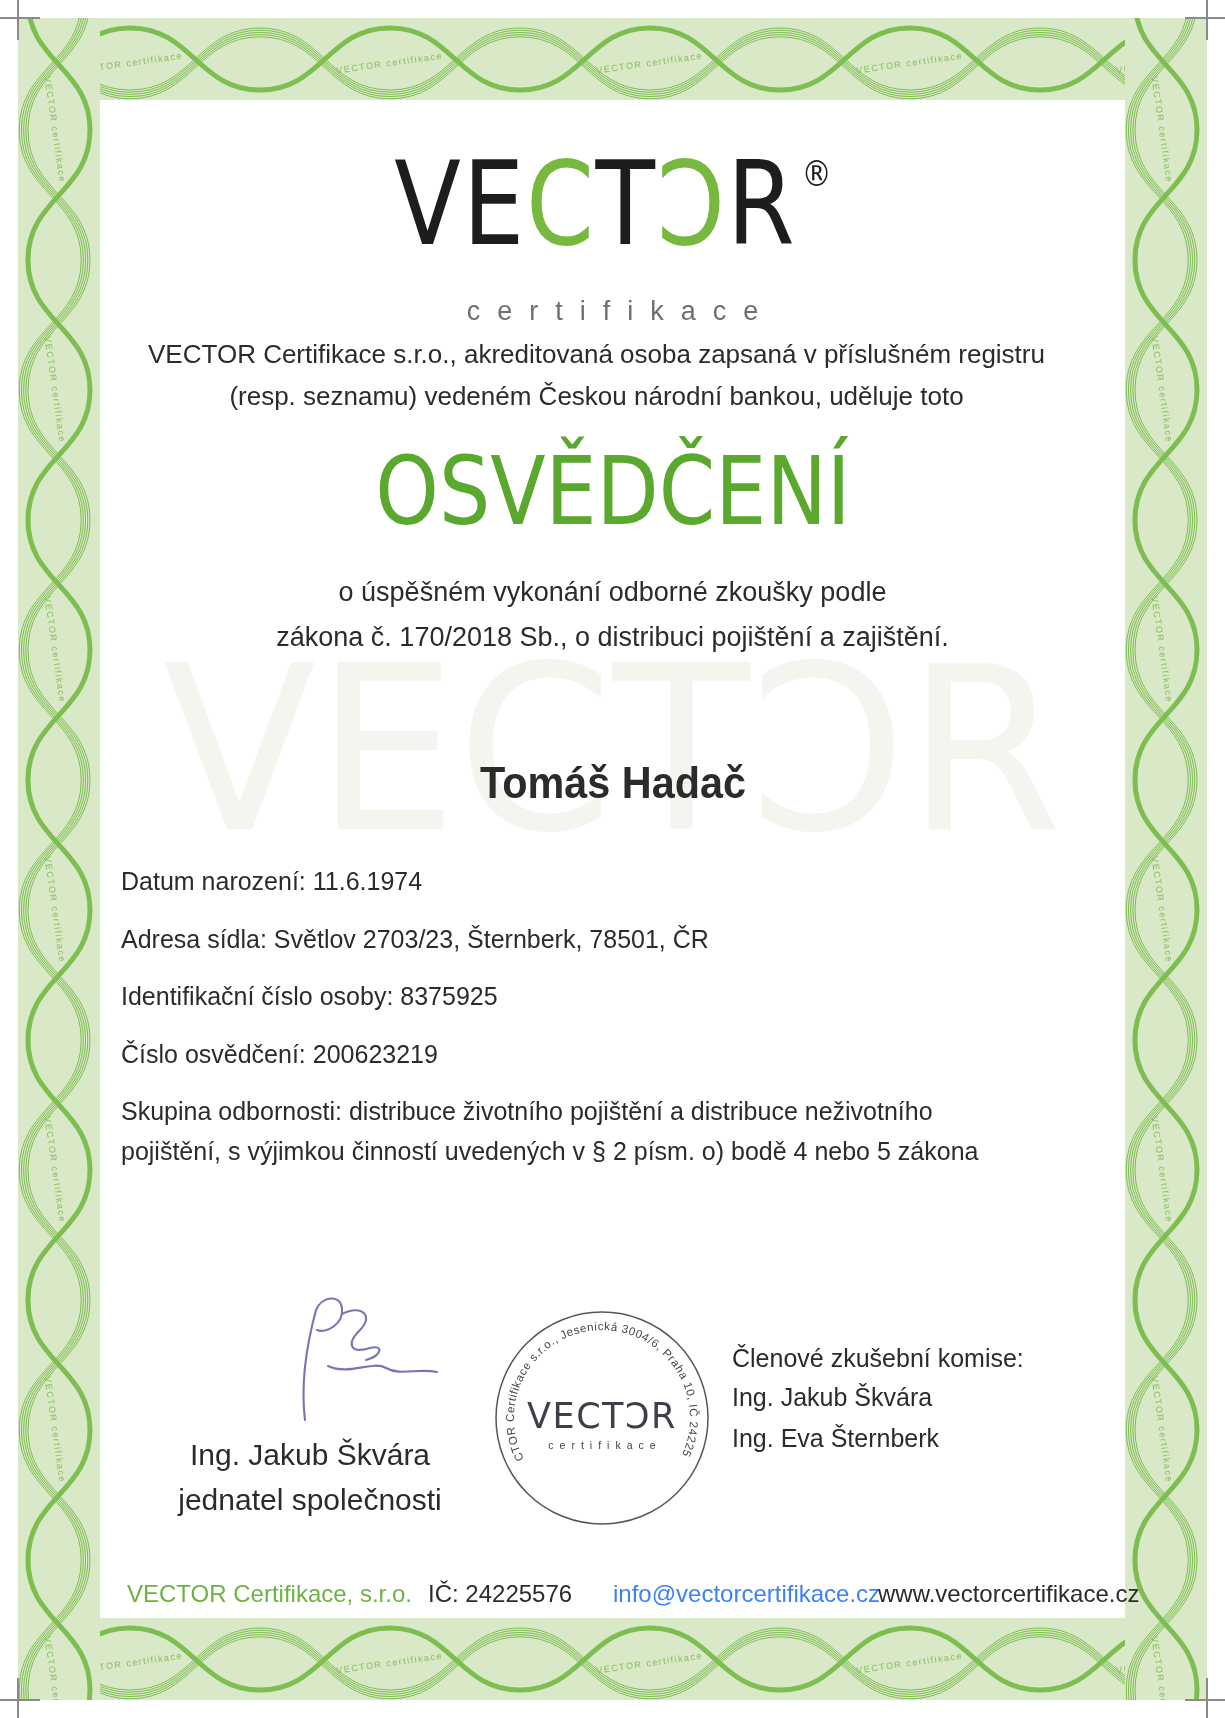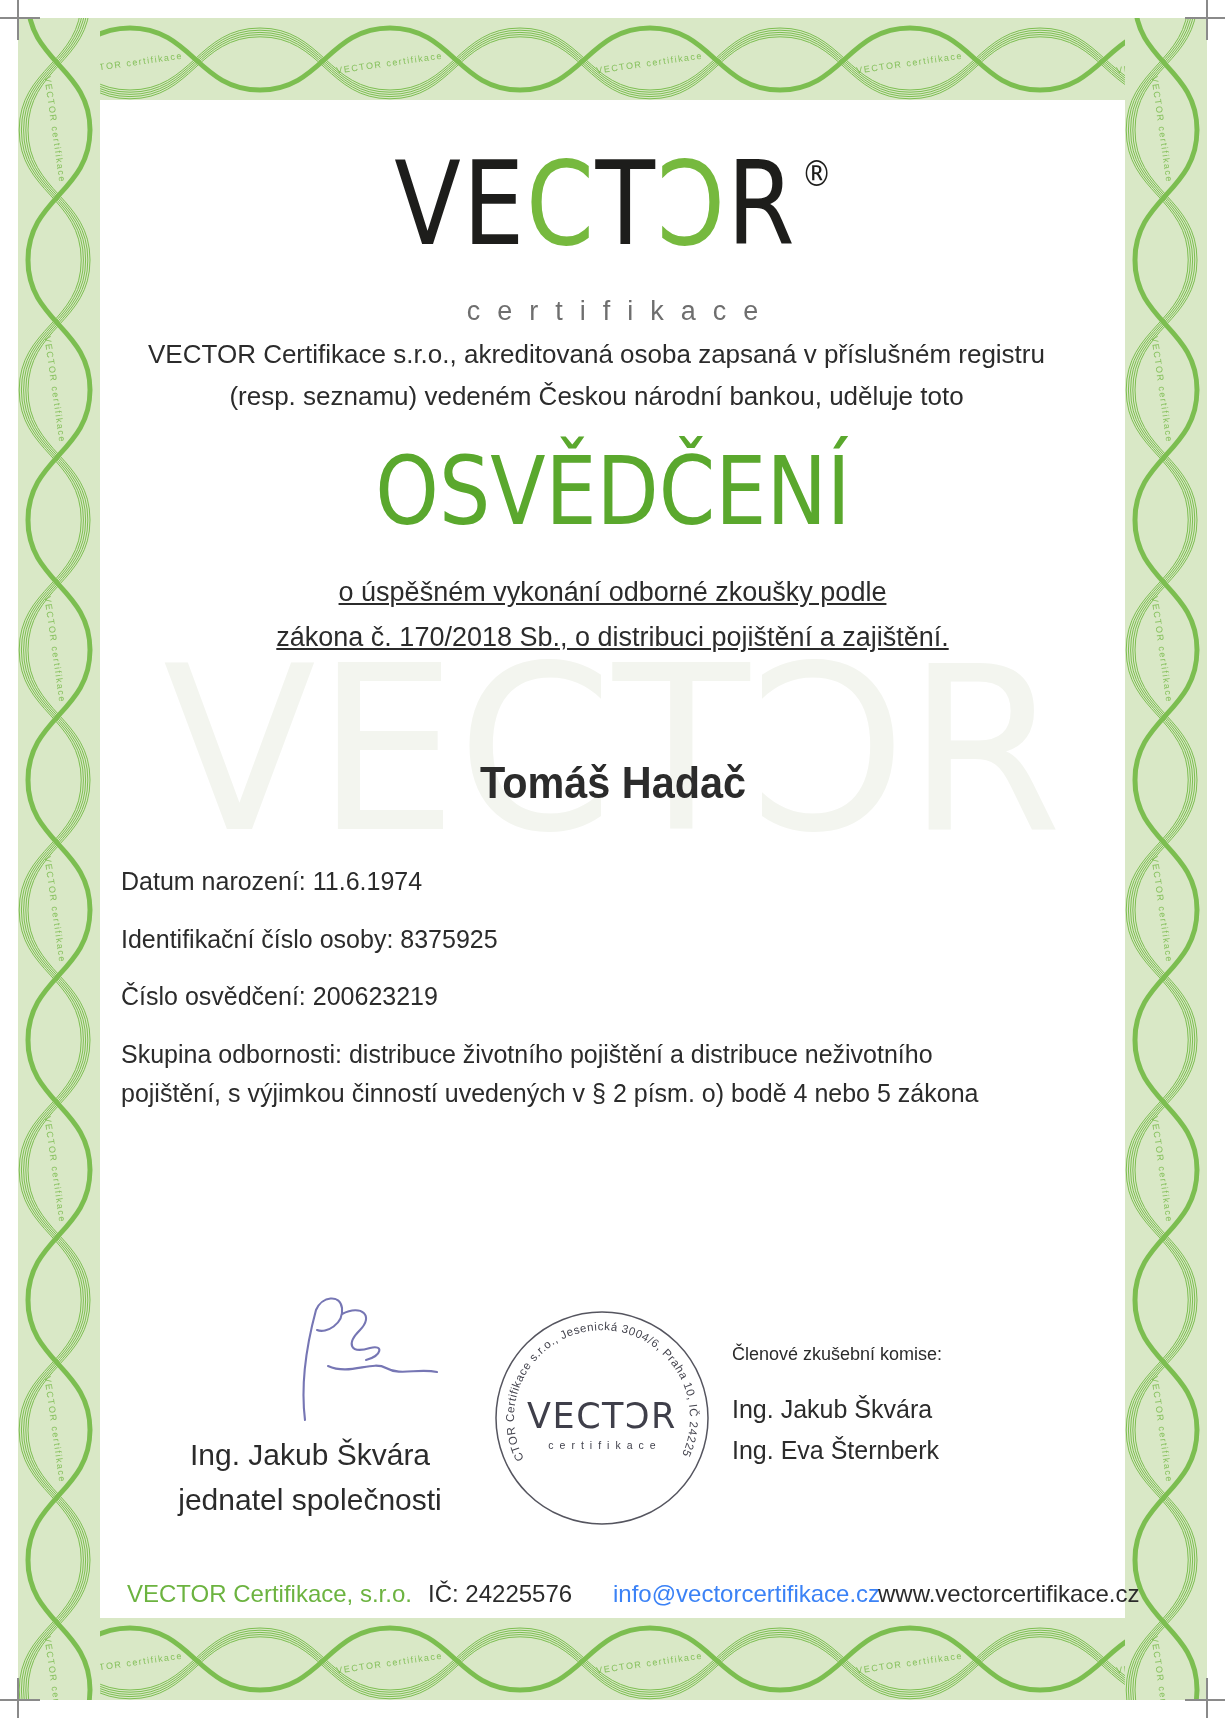--- a/index.html
+++ b/index.html
@@ -34,21 +34,21 @@
 
   
   .issuer{
     top:334px;left:100px;width:993px;text-align:center;font-size:26px;line-height:1.6;z-index:2;
   }
   .cert-title{
     top:438px;font-family:"DejaVu Sans",sans-serif;font-size:94px;line-height:1.15;color:#5aa82d;
     z-index:2;transform:translateX(-50%) scaleX(0.86);
   }
   .cert-subtitle{
-    top:570px;left:100px;width:1025px;text-align:center;font-size:27px;line-height:1.67;z-index:2;text-decoration:underline;
+    top:570px;left:100px;width:1025px;text-align:center;font-size:27px;line-height:1.67;z-index:2;
   }
   .recipient{
     top:758px;font-size:44px;font-weight:bold;z-index:2;
     transform:translateX(-50%) scaleX(0.94);
   }
 
   
   .details{top:862px;left:121px;width:990px;z-index:2;}
   .details p{margin:0 0 18px 0;font-size:25px;line-height:1.58;}
   .details p.multiline{white-space:pre-line;}
@@ -57,21 +57,21 @@
   #signature-svg{left:232px;top:1288px;width:215px;height:140px;z-index:2;}
   .signatory{
     left:120px;top:1432px;width:380px;text-align:center;font-size:30px;line-height:1.5;z-index:2;
   }
 
   
   #seal-svg{left:492px;top:1308px;width:220px;height:220px;z-index:2;}
 
   
   .committee{left:732px;top:1344px;z-index:2;}
-  .committee .heading{font-size:18px;margin:0 0 24px 0;}
+  .committee .heading{font-size:25px;margin:0 0 4px 0;}
   .committee .member{font-size:25px;line-height:1.64;margin:0;}
 
   
   .footer-item{top:1580px;font-size:24px;z-index:2;white-space:nowrap;}
   .footer-company{left:127px;color:#6cb340;}
   .footer-ic{left:428px;}
   .footer-email{left:613px;color:#3b82f6;}
   .footer-web{left:878px;}
 </style>
 </head>
@@ -134,20 +134,21 @@
 
 <div class="abs cert-subtitle">
   <div>o úspěšném vykonání odborné zkoušky podle</div>
   <div>zákona č. 170/2018 Sb., o distribuci pojištění a zajištění.</div>
 </div>
 
 <div class="abs centered recipient">Tomáš Hadač</div>
 
 <div class="abs details">
   <p>Datum narození: 11.6.1974</p>
+  <p>Adresa sídla: Světlov 2703/23, Šternberk, 78501, ČR</p>
   <p>Identifikační číslo osoby: 8375925</p>
   <p>Číslo osvědčení: 200623219</p>
   <p class="multiline">Skupina odbornosti: distribuce životního pojištění a distribuce neživotního
 pojištění, s výjimkou činností uvedených v § 2 písm. o) bodě 4 nebo 5 zákona</p>
 </div>
 
 <svg id="signature-svg" class="abs" viewBox="0 0 215 140" xmlns="http://www.w3.org/2000/svg">
   <g fill="none" stroke="#7676b4" stroke-width="2.1" stroke-linecap="round">
     <path d="M84,22 C 77,48 68,92 73,132 M84,22 C 90,8 108,6 110,20 C 112,36 94,46 85,42"></path>
     <path d="M110,26 C 130,16 142,28 128,42 C 114,56 118,66 138,60 C 152,56 150,68 134,72"></path>

